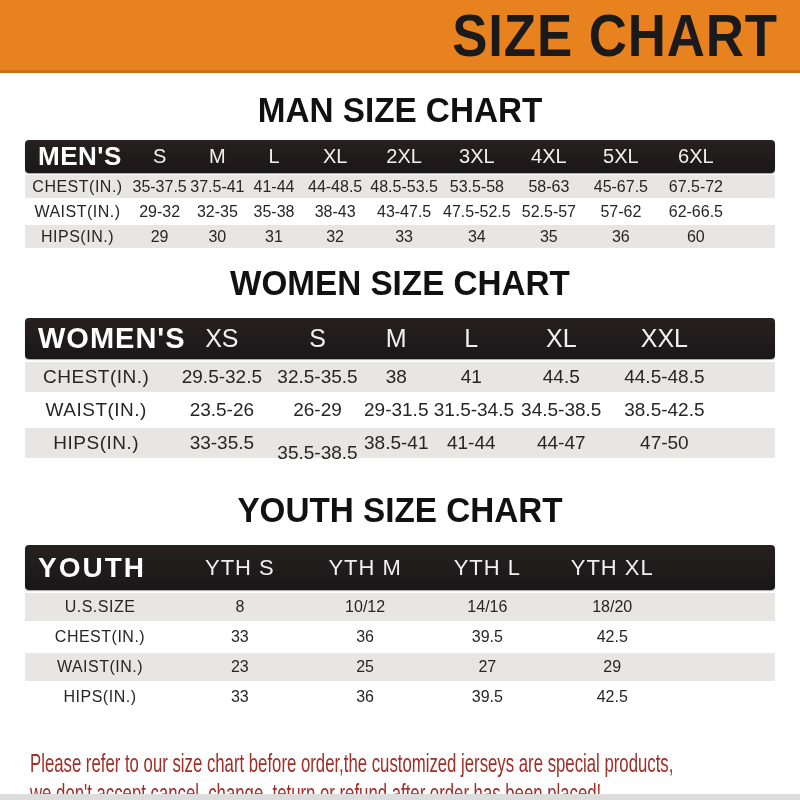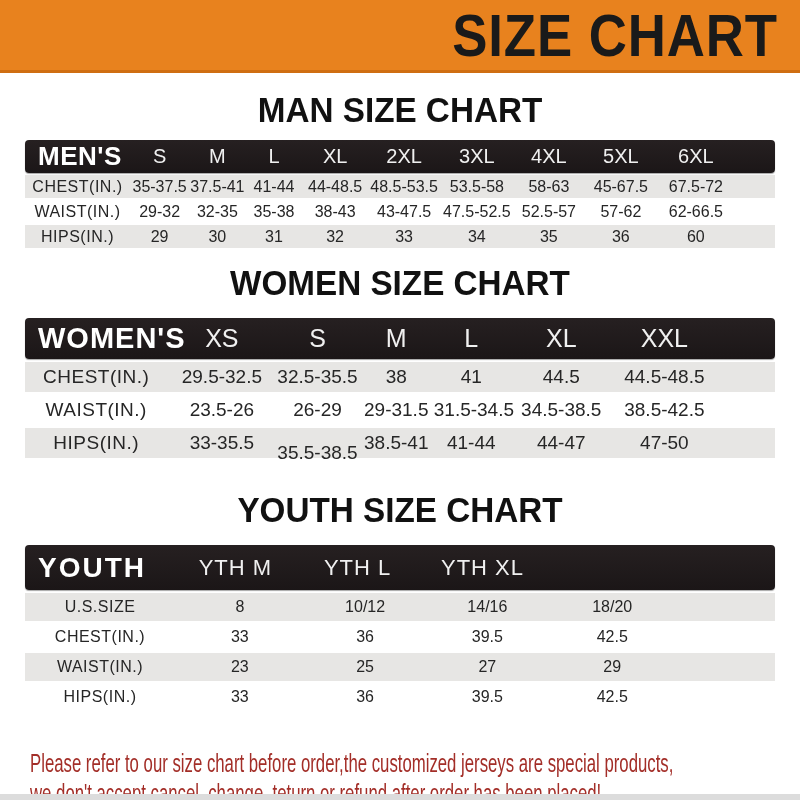--- a/index.html
+++ b/index.html
@@ -212,22 +212,23 @@
           <div class="val" style="width: 14%;">44-47</div>
           <div class="val" style="width: 13.5%;">47-50</div>
           <div class="spacer-cell" style="width: 8%;"></div>
         </div>
       </div>
   </section>
 
   <section>
     <h2 id="youth-title" class="section-title">YOUTH SIZE CHART</h2>
     <div class="size-table youth">
-        <div class="trow band" style="background: linear-gradient(rgb(38, 32, 33), rgb(27, 22, 23));">
+        <div class="trow band" style="background: linear-gradient(rgb(38, 32, 33), rgb(27, 22, 23)); justify-content: space-between;">
           <div class="band-label" style="width: 20%;">YOUTH</div>
+          <div class="band-col" style="width: 17.3%;">YTH S</div>
           <div class="band-col" style="width: 16.1%;">YTH M</div>
           <div class="band-col" style="width: 16.5%;">YTH L</div>
           <div class="band-col" style="width: 16.8%;">YTH XL</div>
           <div class="spacer-cell" style="width: 13.3%;"></div>
         </div>
         <div class="trow data-row gray" style="background: rgb(231, 230, 228);">
           <div class="row-label" style="width: 20%;">U.S.SIZE</div>
           <div class="val" style="width: 17.3%;">8</div>
           <div class="val" style="width: 16.1%;">10/12</div>
           <div class="val" style="width: 16.5%;">14/16</div>

